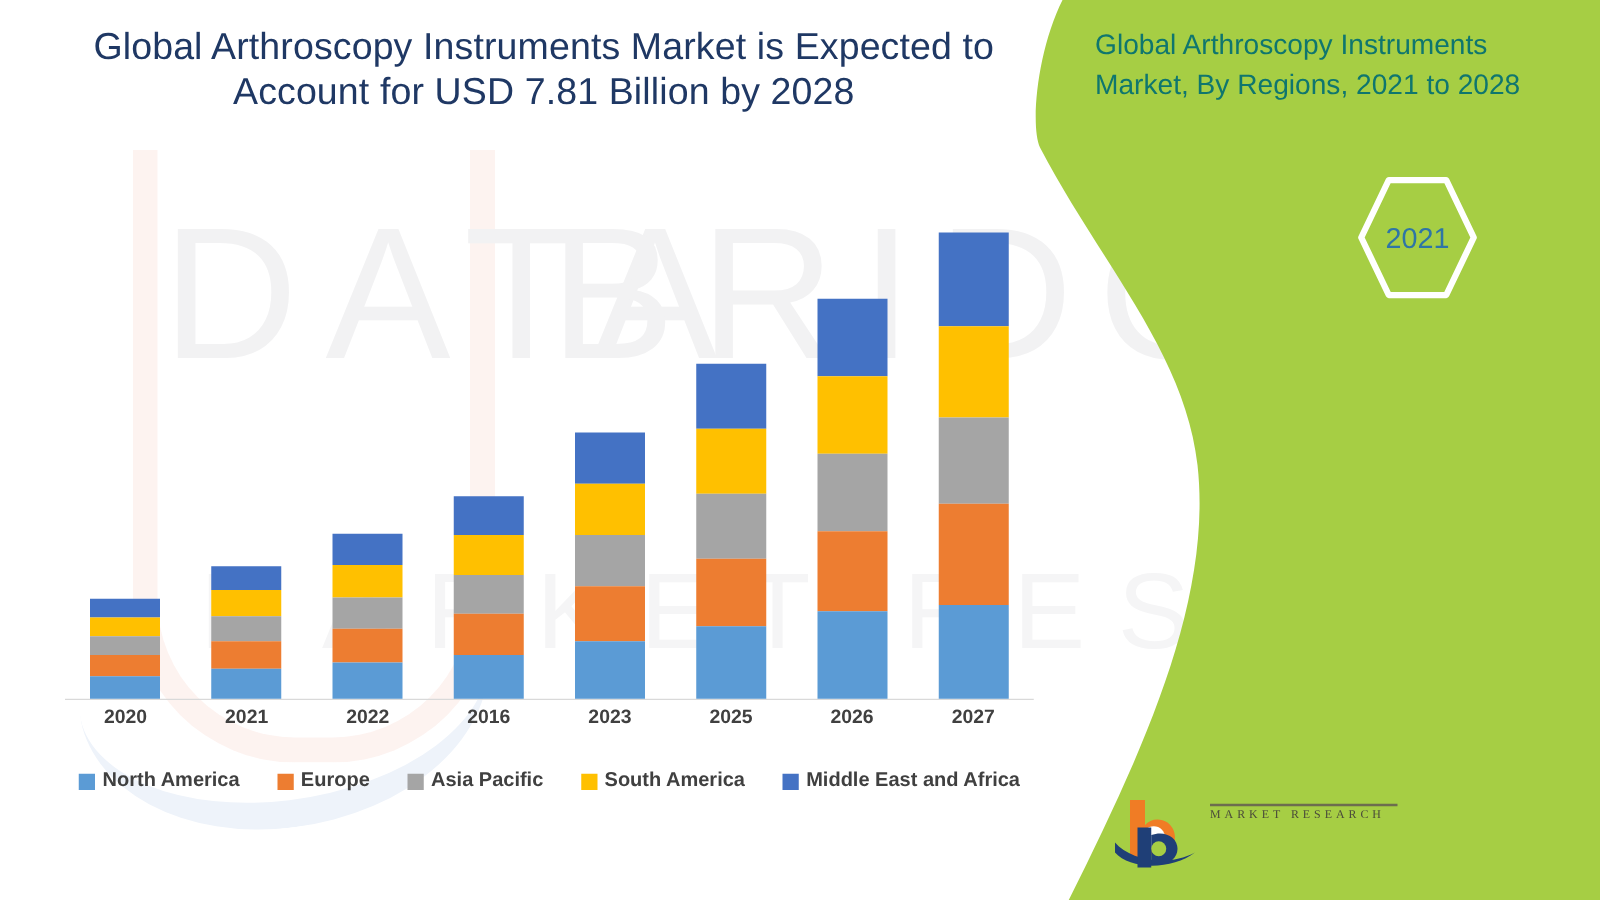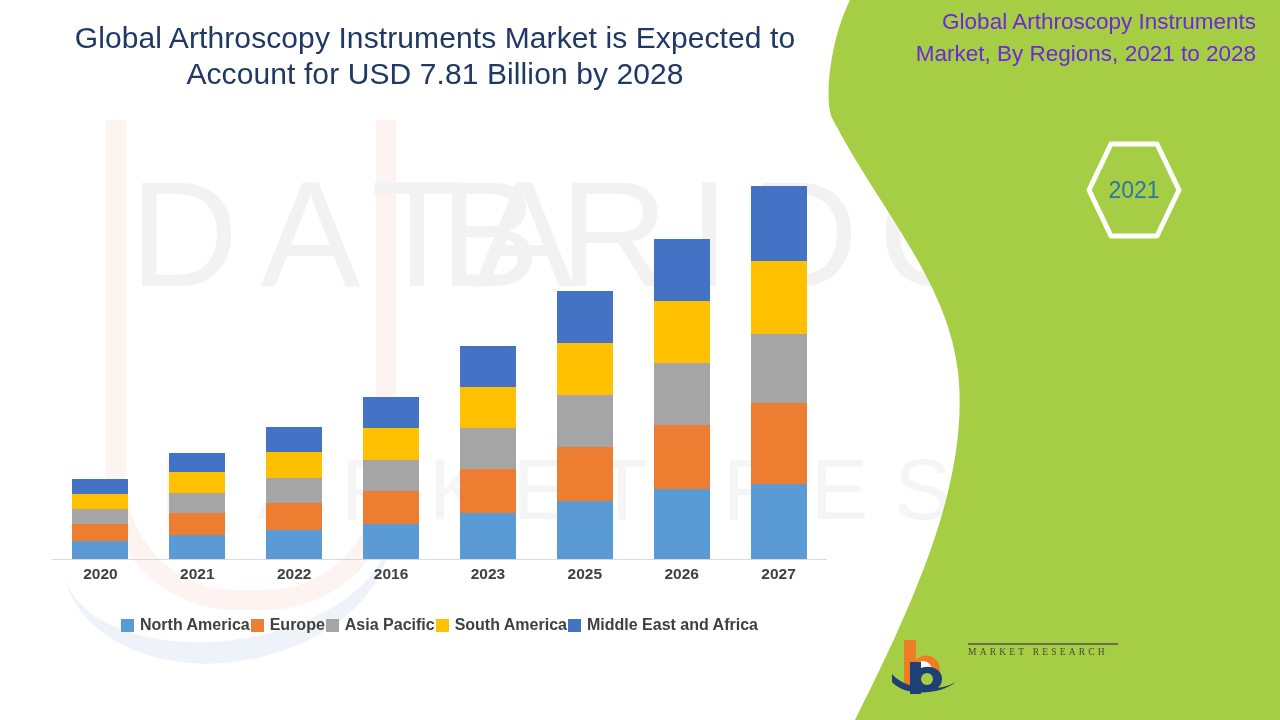--- a/index.html
+++ b/index.html
@@ -73,36 +73,36 @@
     position:absolute;left:52px;top:565px;width:775px;height:26px;display:flex;
   }
   .xtick{
     flex:1 1 0;text-align:center;
     font-size:15.5px;font-weight:700;color:#404040;
     font-family:"Liberation Sans", sans-serif;
   }
 
   .legend{
     position:absolute;left:52px;top:616px;width:775px;
-    display:flex;justify-content:center;align-items:center;gap:1px;
+    display:flex;justify-content:center;align-items:center;gap:30px;
   }
   .legend-item{display:flex;align-items:center;gap:6px;}
   .legend-swatch{width:13px;height:13px;display:block;}
   .legend-label{font-size:16px;font-weight:700;color:#404040;white-space:nowrap;}
 
   
   .green-panel{
     position:absolute;right:0;top:0;width:460px;height:720px;
     pointer-events:none;
   }
   .green-panel svg{display:block;width:460px;height:720px;}
 
   .panel-title{
-    position:absolute;right:24px;top:6px;width:380px;
-    text-align:right;color:#6d28d9;
+    position:absolute;right:24px;top:20px;width:380px;
+    text-align:left;color:#0f766e;
     font-size:22.5px;line-height:32px;font-weight:400;
   }
 
   .hexes{position:absolute;right:75px;top:140px;width:200px;height:150px;}
   .hex{position:absolute;}
   .hex svg{display:block;}
   .hex-label{
     position:absolute;inset:0;display:flex;align-items:center;justify-content:center;
     color:#2e75a6;font-size:23px;font-weight:400;
   }

